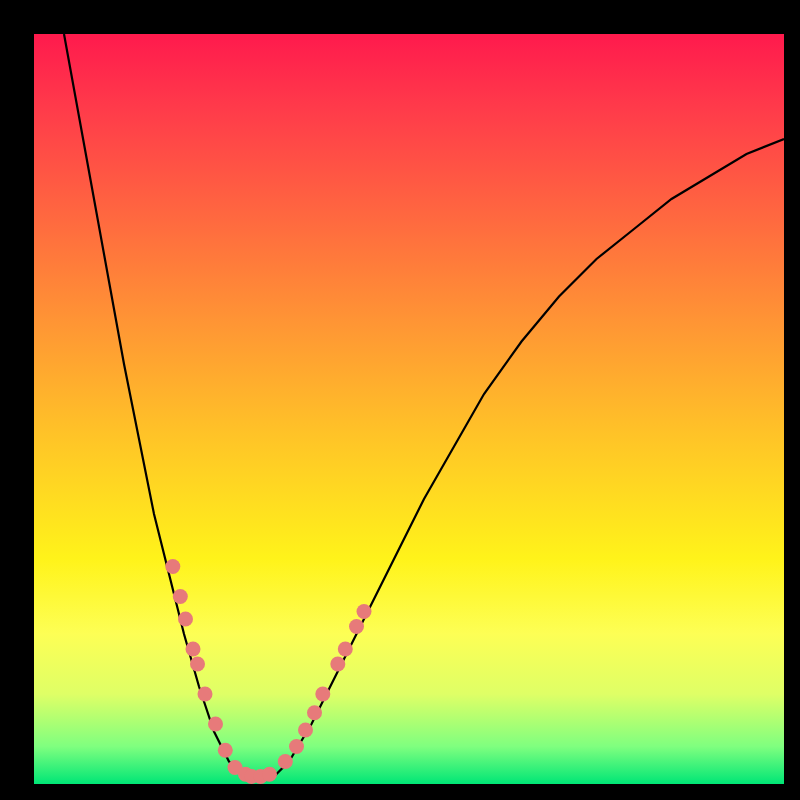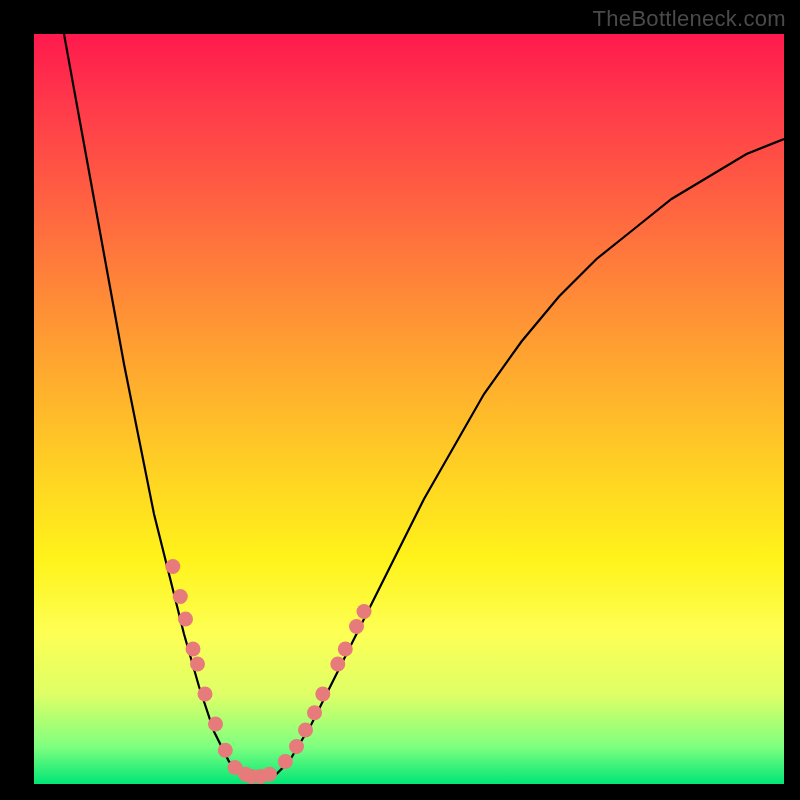--- a/index.html
+++ b/index.html
@@ -84,14 +84,13 @@
           <circle cx="271.5" cy="696.0" r="7.5" fill="#e77a7a"></circle>
           <circle cx="280.5" cy="678.8" r="7.5" fill="#e77a7a"></circle>
           <circle cx="288.8" cy="660.0" r="7.5" fill="#e77a7a"></circle>
           <circle cx="303.8" cy="630.0" r="7.5" fill="#e77a7a"></circle>
           <circle cx="311.3" cy="615.0" r="7.5" fill="#e77a7a"></circle>
           <circle cx="322.5" cy="592.5" r="7.5" fill="#e77a7a"></circle>
           <circle cx="330.0" cy="577.5" r="7.5" fill="#e77a7a"></circle>
         </g>
     </svg>
   </div>
-  <div class="watermark">TheBottleneck.com</div>
 </div>
 
 </body></html>

